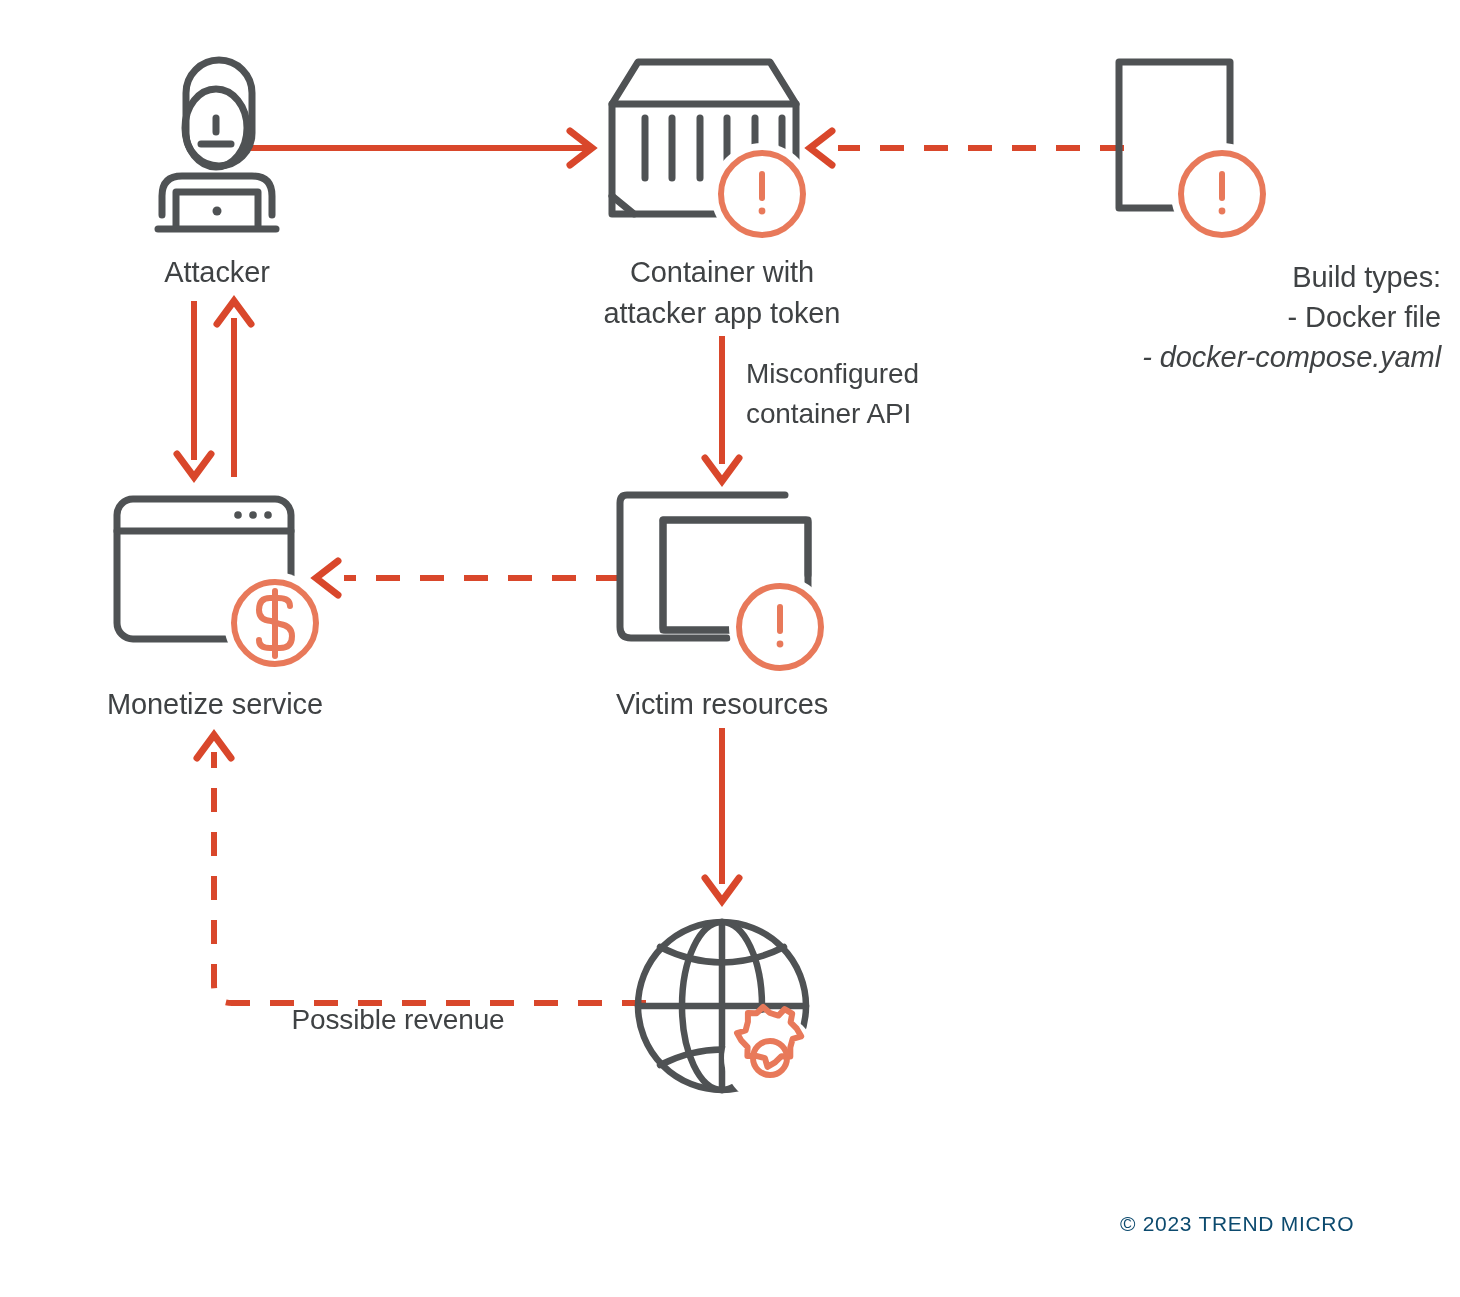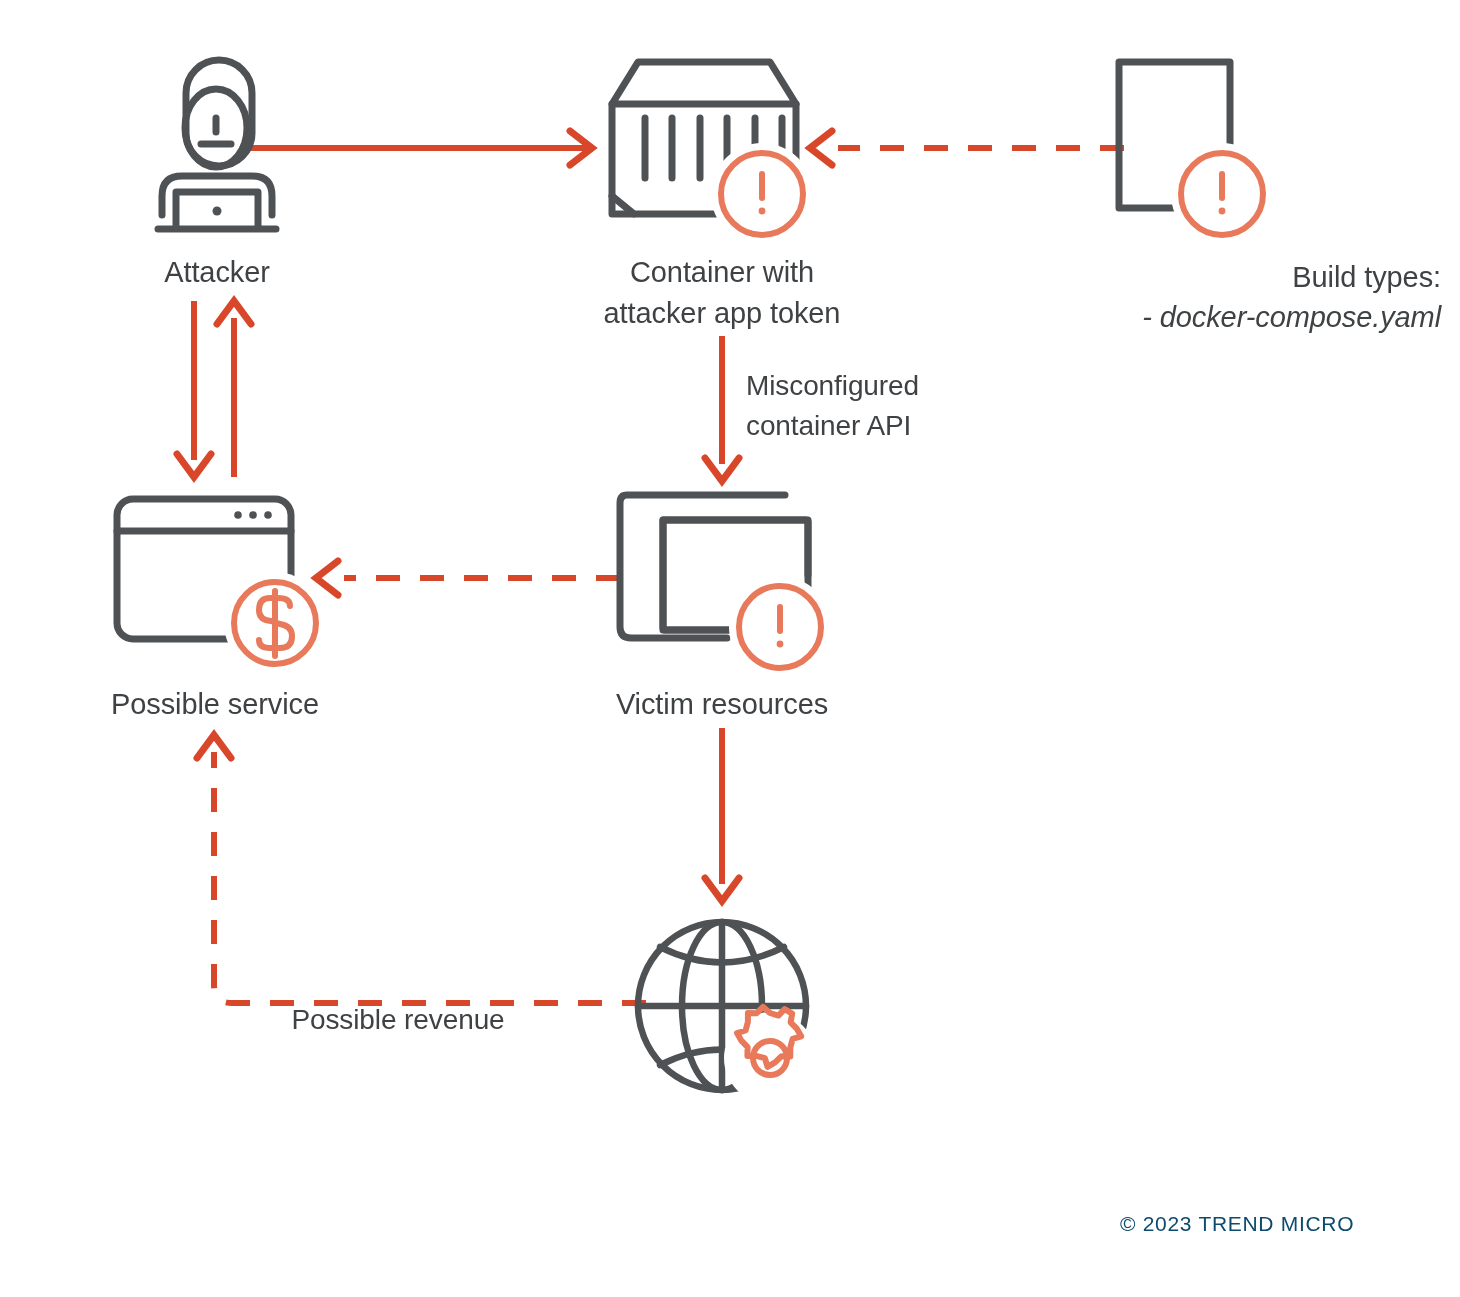--- a/index.html
+++ b/index.html
@@ -236,30 +236,31 @@
                l 8.4 2.6 6.2 -6.4 7.6 4.4 -1.6 8.7 6.2 6.4 4.4 7.6 -8.6 2.6 -2.3 8.7 0 8.8 -8.8 -0.2 -6.4 6.2 -7.6 4.4 -2.6 -8.6 -8.7 -2.3 -8.8 0 0.2 -8.8 -6.2 -6.4 -4.4 -7.6 8.6 -2.6 2.3 -8.7 0 -8.8 8.8 0.2 6.4 -6.2 z"></path>
       <circle cx="770" cy="1058" r="17" fill="none" stroke="#e8795a" stroke-width="6"></circle>
     </g>
   </svg>
 
   <div class="node-label" style="left:62px; top:252px; width:310px;">Attacker</div>
 
   <div class="node-label" style="left:562px; top:252px; width:320px;">Container with
 attacker app token</div>
 
-  <div class="node-label" style="left:100px; top:684px; width:230px;">Possible service</div>
+  <div class="node-label" style="left:100px; top:684px; width:230px;">Monetize service</div>
 
   <div class="node-label" style="left:572px; top:684px; width:300px;">Victim resources</div>
 
 
-  <div class="edge-label" style="left:746px; top:366px; width:260px; text-align:left;">Misconfigured
+  <div class="edge-label" style="left:746px; top:354px; width:260px; text-align:left;">Misconfigured
 container API</div>
 
   <div class="edge-label" style="left:238px; top:1000px; width:320px; text-align:center;">Possible revenue</div>
 
   <div class="legend-block" style="left:1041px; top:257px; width:400px;">
     <div class="legend-line">Build types:</div>
+    <div class="legend-line">- Docker file</div>
     <div class="legend-line italic">- docker-compose.yaml</div>
   </div>
 
   <div class="copyright" style="left:1120px; top:1212px;">© 2023 TREND MICRO</div>
 
 </div>
 
 </body></html>

